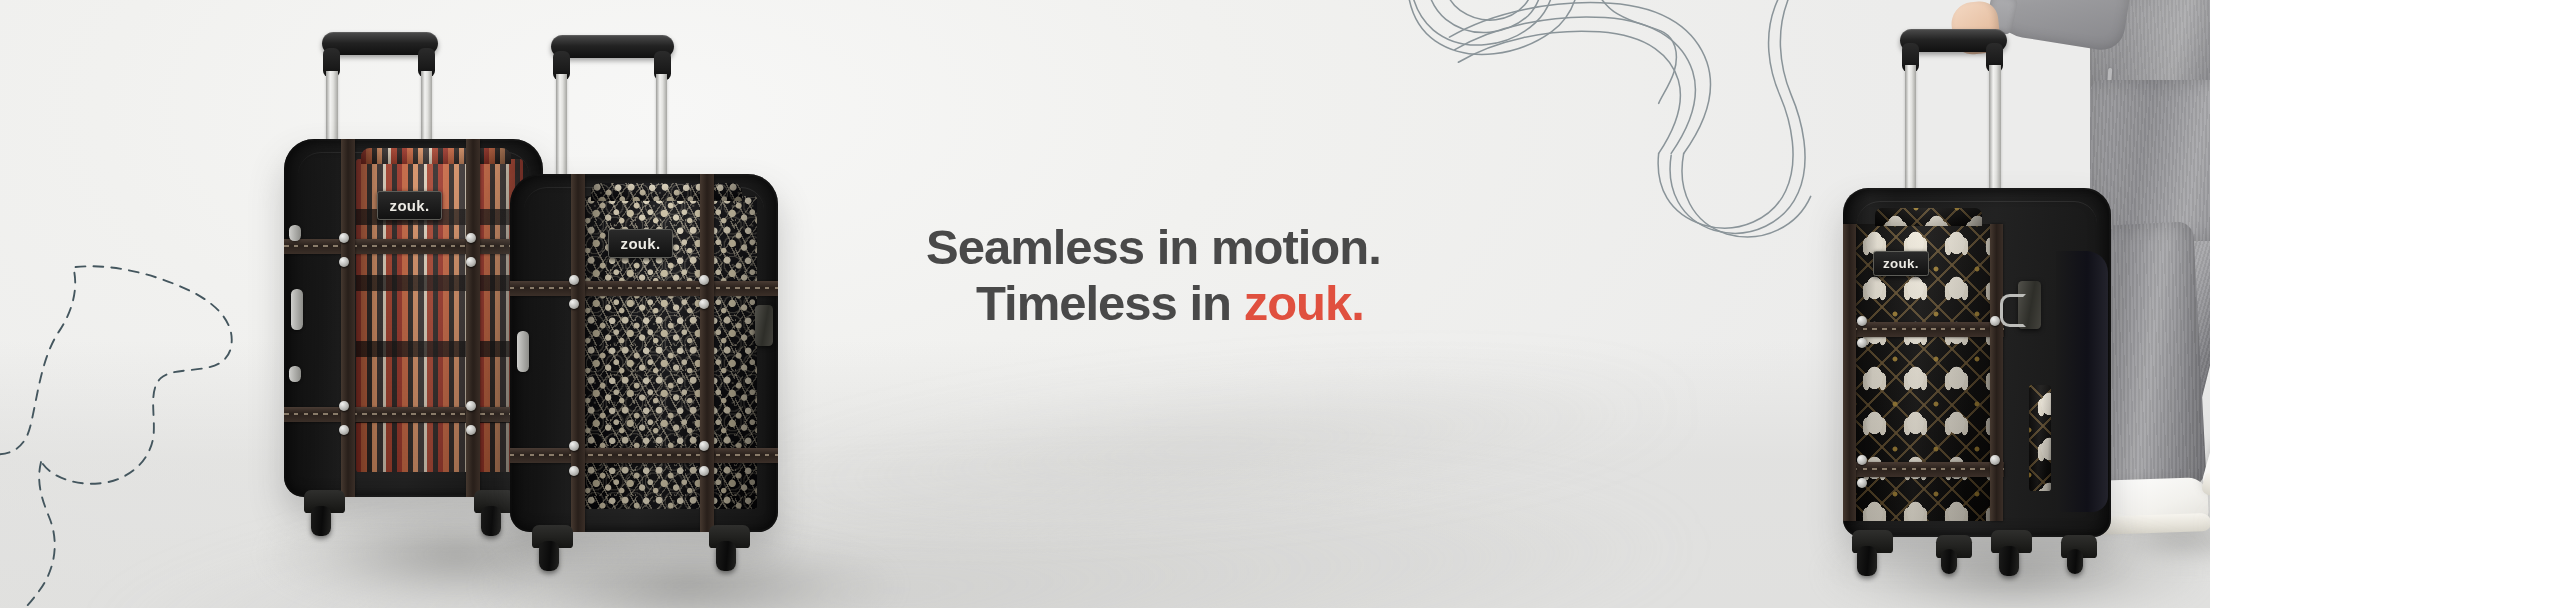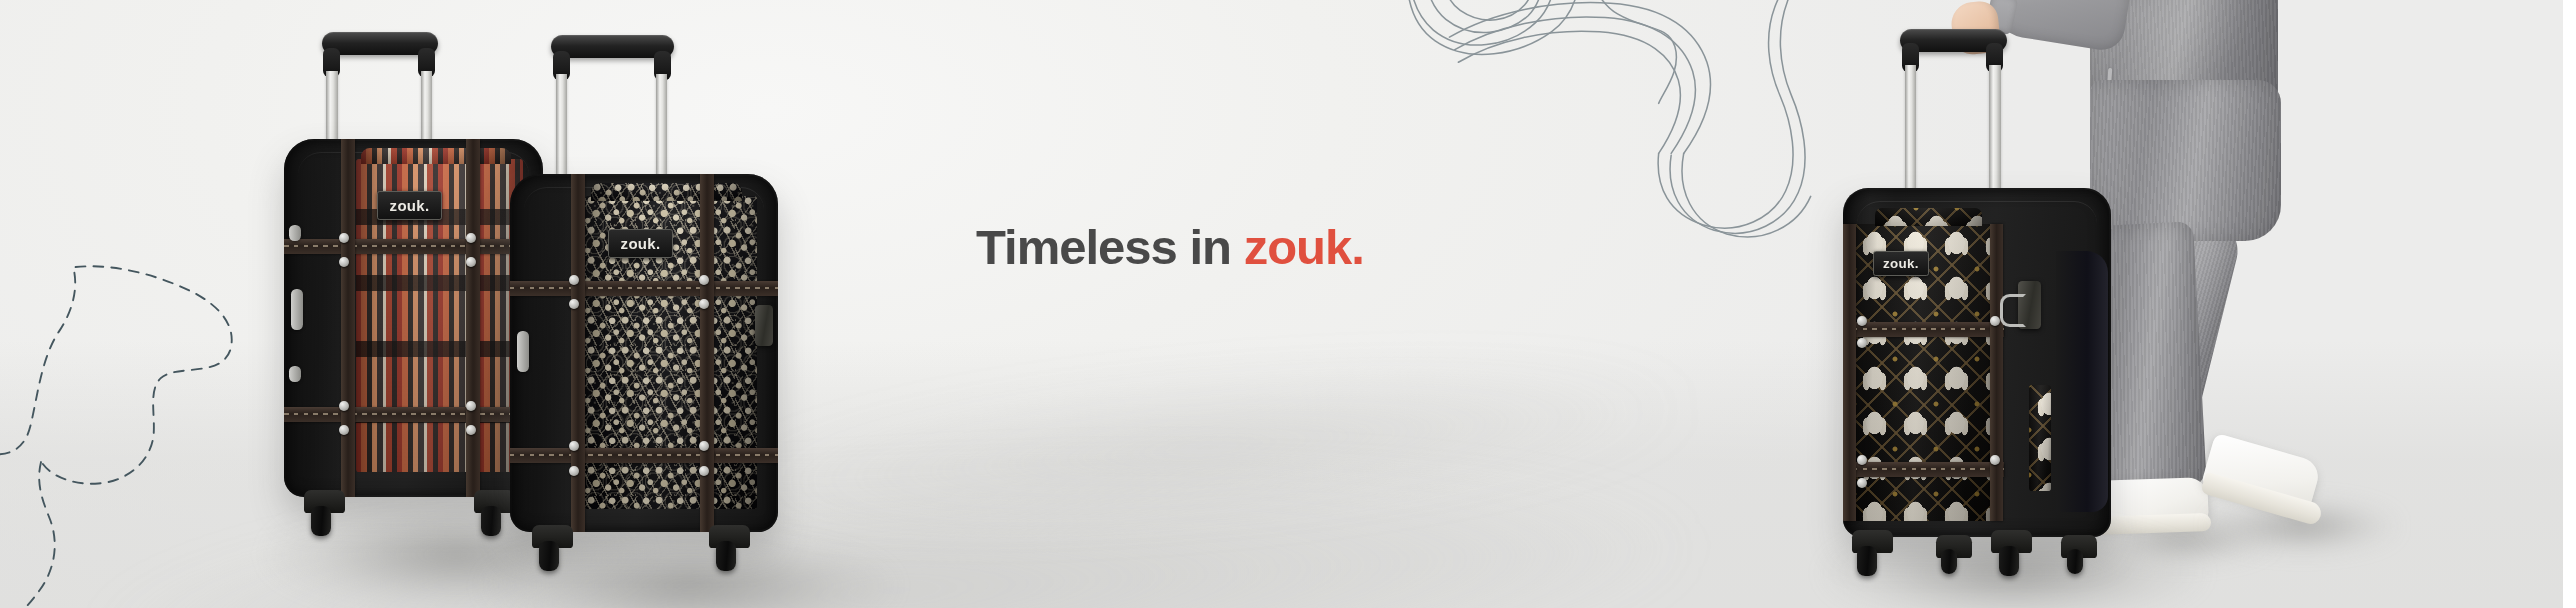--- a/index.html
+++ b/index.html
@@ -1,19 +1,19 @@
 <!DOCTYPE html>
 <html style="font-size:14.3px"><head>
 <meta charset="utf-8">
 <style>
   html,body{margin:0;padding:0;background:#fff;}
   body{font-family:"Liberation Sans",sans-serif;}
 
   .banner{
-    position:relative;width:2563px;height:608px;overflow:hidden;
+    position:relative;width:2210px;height:608px;overflow:hidden;
     background:
       radial-gradient(ellipse 1252px 626px at 30% 18%, #f7f7f6 0%, #f1f1ef 45%, #ececeb 100%),
       linear-gradient(110deg,#f4f4f3 0%,#efefed 40%,#e9e9e7 72%,#f0f0ee 100%);
   }
 
   
   .floor{
     position:absolute;left:0;right:0;bottom:0;height:268px;
     background:linear-gradient(to bottom, rgba(210,210,208,0) 0%, rgba(206,206,204,.35) 45%, rgba(214,214,212,.55) 100%);
   }
@@ -382,20 +382,21 @@
       <div class="lock" style="left:245px;top:131px;width:18px;height:41px;"></div>
     </div>
 
     <div class="wheel-housing" style="left:21.5px;top:351px;"></div>
     <div class="wheel" style="left:29px;top:367px;"></div>
     <div class="wheel-housing" style="left:199px;top:351px;"></div>
     <div class="wheel" style="left:206px;top:367px;"></div>
   </div>
 
   <div class="headline">
+    <span class="l1">Seamless in motion.</span>
     <span class="l2"><span>Timeless in </span><span class="accent">zouk.</span></span>
   </div>
 
   <div class="model" style="left:2004px;top:-18px;width:376px;height:626px;">
 
     <div class="jacket" style="left:86px;top:-9px;width:188px;height:134px;"></div>
 
     <div class="sleeve" style="left:-10.7px;top:-5.4px;width:134px;height:66px;border-radius:34px 14.3px 25px 36px;transform:rotate(9deg);"></div>
     <div class="cuff" style="left:-16px;top:12.5px;transform:rotate(12deg);"></div>
     <div class="hand" style="left:-52px;top:19.7px;transform:rotate(-6deg);"></div>

